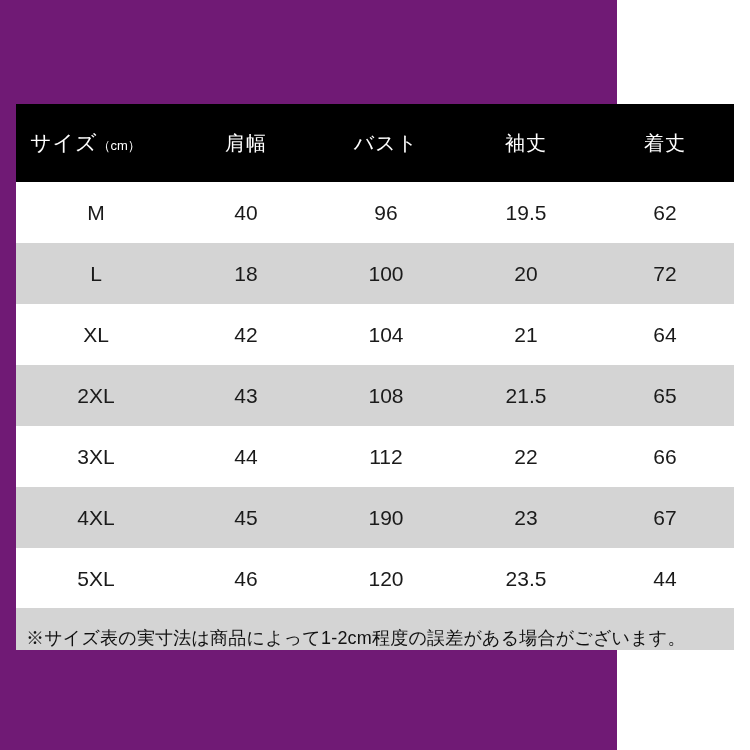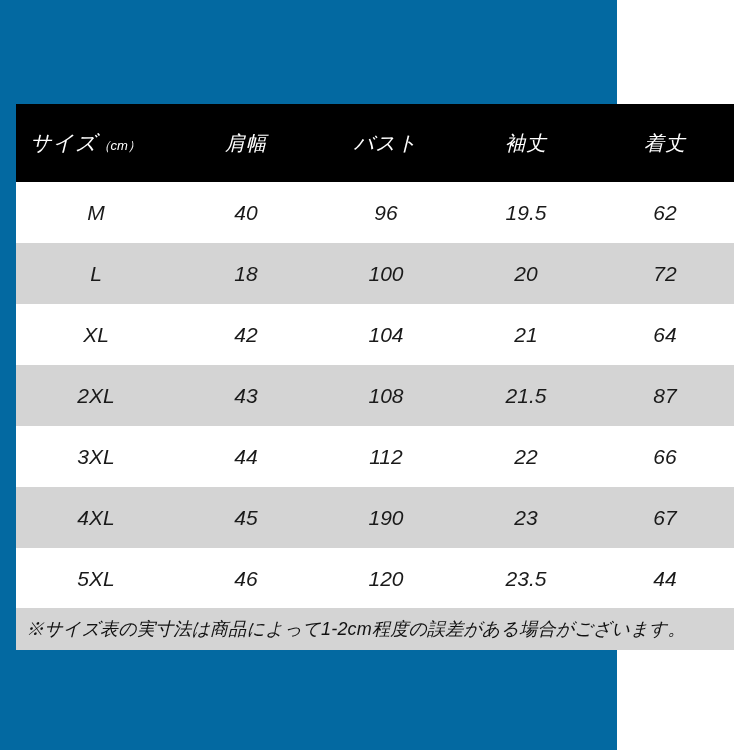--- a/index.html
+++ b/index.html
@@ -10,22 +10,21 @@
     width: 750px;
     height: 750px;
     background: #ffffff;
     font-family: "Liberation Sans", sans-serif;
     overflow: hidden;
   }
   .page {
     position: relative;
     width: 617px;
     height: 750px;
-    background: #0369a1;
-    font-style: italic;
+    background: #701a75;
   }
   .table-wrap {
     position: absolute;
     left: 16px;
     top: 104px;
     width: 718px;
   }
   table.size-table {
     width: 718px;
     border-collapse: collapse;
@@ -67,21 +66,21 @@
     background: #d4d4d4;
   }
   .note {
     position: absolute;
     left: 16px;
     top: 608px;
     width: 718px;
     height: 42px;
     background: #d4d4d4;
     display: flex;
-    align-items: center;
+    align-items: flex-end;
     padding-left: 10px;
     box-sizing: border-box;
     font-size: 18px;
     color: #111111;
     letter-spacing: 0.2px;
   }
 </style>
 </head>
 <body>
 
@@ -125,21 +124,21 @@
           <td>42</td>
           <td>104</td>
           <td>21</td>
           <td>64</td>
         </tr>
         <tr class="alt">
           <td>2XL</td>
           <td>43</td>
           <td>108</td>
           <td>21.5</td>
-          <td>87</td>
+          <td>65</td>
         </tr>
         <tr>
           <td>3XL</td>
           <td>44</td>
           <td>112</td>
           <td>22</td>
           <td>66</td>
         </tr>
         <tr class="alt">
           <td>4XL</td>

